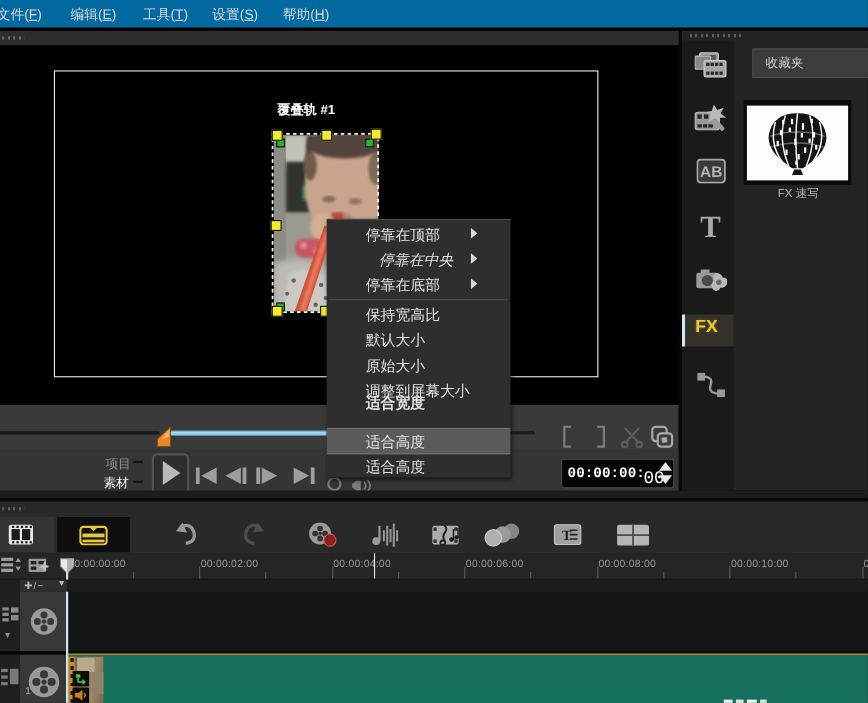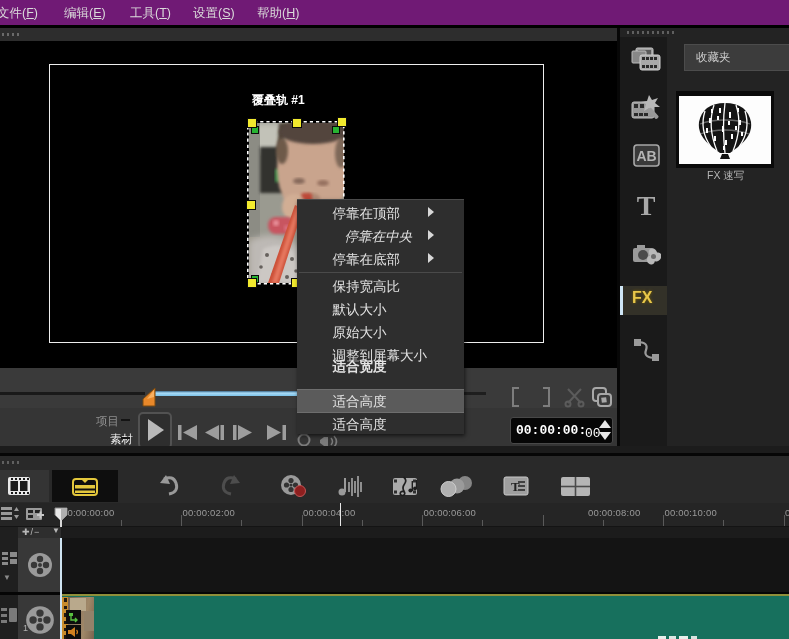--- a/index.html
+++ b/index.html
@@ -5,21 +5,21 @@
   html,body{margin:0;padding:0;background:#000;}
   #app{position:relative;width:789px;height:639px;overflow:hidden;
        font-family:"Liberation Sans",sans-serif;background:#000;}
   .abs{position:absolute;}
   u{text-decoration:underline;}
 </style>
 </head>
 <body>
 <div id="app">
 
-  <div class="abs" style="left:0;top:0;width:789px;height:25px;background:#701a75;color:#dadada;font-size:12.5px;">
+  <div class="abs" style="left:0;top:0;width:789px;height:25px;background:#0369a1;color:#dadada;font-size:12.5px;">
     <span class="abs" style="left:-3px;top:5px;">文件(<u>F</u>)</span>
     <span class="abs" style="left:64px;top:5px;">编辑(<u>E</u>)</span>
     <span class="abs" style="left:130px;top:5px;">工具(<u>T</u>)</span>
     <span class="abs" style="left:193px;top:5px;">设置(<u>S</u>)</span>
     <span class="abs" style="left:257px;top:5px;">帮助(<u>H</u>)</span>
   </div>
 
   <div class="abs" style="left:0;top:28px;width:789px;height:13px;background:#2d2d2d;">
     <div class="abs" style="left:2px;top:5px;width:20px;height:3px;background:repeating-linear-gradient(90deg,#6a6a6a 0,#6a6a6a 2px,transparent 2px,transparent 5px);"></div>
   </div>
@@ -99,21 +99,21 @@
     <div class="abs" style="left:0;top:24px;width:145px;height:3px;background:#191919;"></div>
     <div class="abs" style="left:290px;top:24px;width:196px;height:3px;background:#1e1e1e;"></div>
     <div class="abs" style="left:155px;top:23px;width:150px;height:5px;background:linear-gradient(#3a688a,#aadcf8 40%,#7cc2e8);"></div>
     <svg class="abs" style="left:142px;top:19px;" width="14" height="20">
         <polygon points="13,1 13,19 1,19 1,12" fill="#e8882a" stroke="#7a4a10" stroke-width="1"></polygon>
         <polygon points="12,3 12,10 5,12" fill="#f8b060"></polygon>
       </svg>
 
     <div class="abs" style="left:96px;top:46px;color:#8d8d8d;font-size:11.5px;">项目</div>
     <div class="abs" style="left:121px;top:51px;width:9px;height:2px;background:#141414;"></div>
-    <div class="abs" style="left:94px;top:64px;color:#f2f2f2;font-size:11.5px;margin-left:16px;">素材</div>
+    <div class="abs" style="left:94px;top:64px;color:#f2f2f2;font-size:11.5px;">素材</div>
     <div class="abs" style="left:121px;top:69px;width:9px;height:2px;background:#141414;"></div>
 
     <div class="abs" style="left:138px;top:44px;width:30px;height:33px;border:2px solid #525252;border-radius:5px;background:#2e2e2e;">
       <svg width="30" height="33">
           <polygon points="8,5 24,16 8,27" fill="#b9b9b9"></polygon>
         </svg>
     </div>
 
     <svg class="abs" style="left:178px;top:56px;" width="112" height="17" viewBox="0 0 112 17">
       <g fill="#9d9d9d">
@@ -146,21 +146,21 @@
       </g>
       <g stroke="#a8a8a8" stroke-width="2" fill="none">
         <rect x="85" y="2" width="13" height="13" rx="3"></rect>
         <rect x="90" y="8" width="13" height="12" rx="3" fill="#3a3a3a"></rect>
         <rect x="93.5" y="11.5" width="5" height="5" fill="#a8a8a8" stroke="none" transform="rotate(-8 96 14)"></rect>
       </g>
     </svg>
 
     <div class="abs" style="left:510px;top:49px;width:101px;height:25px;background:#060606;border:1px solid #484848;border-radius:3px;">
       <span class="abs" style="left:5px;top:5px;color:#fff;font-family:'Liberation Mono',monospace;font-size:13px;font-weight:bold;">00:00:00:</span>
-      <span class="abs" style="left:74px;top:8px;color:#fff;font-family:'Liberation Mono',monospace;font-size:13px;">00</span>
+      <span class="abs" style="left:74px;top:8px;color:#fff;font-family:'Liberation Mono',monospace;font-size:16px;">00</span>
       <svg class="abs" style="left:87px;top:1px;" width="14" height="23">
           <polygon points="1,9 13,9 7,1" fill="#e8e8e8"></polygon>
           <polygon points="1,13 13,13 7,21" fill="#e8e8e8"></polygon>
         </svg>
     </div>
   </div>
 
   <div class="abs" style="left:617px;top:28px;width:3px;height:418px;background:#070707;"></div>
   <div class="abs" style="left:620px;top:28px;width:169px;height:418px;background:#232323;">
     <div class="abs" style="left:7px;top:3px;width:48px;height:3px;background:repeating-linear-gradient(90deg,#5f5f5f 0,#5f5f5f 2px,transparent 2px,transparent 5px);"></div>
@@ -398,21 +398,21 @@
         <div class="abs" style="left:181.0px;top:12px;width:1px;height:11px;background:#5a5a5a;"></div>
         <div class="abs" style="left:182.5px;top:4px;color:#9a9a9a;font-size:9.5px;letter-spacing:0.2px;">00:00:02:00</div>
         <div class="abs" style="left:241.2px;top:17px;width:1px;height:6px;background:#5a5a5a;"></div>
         <div class="abs" style="left:301.5px;top:12px;width:1px;height:11px;background:#5a5a5a;"></div>
         <div class="abs" style="left:303.0px;top:4px;color:#9a9a9a;font-size:9.5px;letter-spacing:0.2px;">00:00:04:00</div>
         <div class="abs" style="left:361.8px;top:17px;width:1px;height:6px;background:#5a5a5a;"></div>
         <div class="abs" style="left:422.0px;top:12px;width:1px;height:11px;background:#5a5a5a;"></div>
         <div class="abs" style="left:423.5px;top:4px;color:#9a9a9a;font-size:9.5px;letter-spacing:0.2px;">00:00:06:00</div>
         <div class="abs" style="left:482.2px;top:17px;width:1px;height:6px;background:#5a5a5a;"></div>
         <div class="abs" style="left:542.5px;top:12px;width:1px;height:11px;background:#5a5a5a;"></div>
-        <div class="abs" style="left:544.0px;top:4px;color:#9a9a9a;font-size:9.5px;letter-spacing:0.2px;margin-left:44px;">00:00:08:00</div>
+        <div class="abs" style="left:544.0px;top:4px;color:#9a9a9a;font-size:9.5px;letter-spacing:0.2px;">00:00:08:00</div>
         <div class="abs" style="left:602.8px;top:17px;width:1px;height:6px;background:#5a5a5a;"></div>
         <div class="abs" style="left:663.0px;top:12px;width:1px;height:11px;background:#5a5a5a;"></div>
         <div class="abs" style="left:664.5px;top:4px;color:#9a9a9a;font-size:9.5px;letter-spacing:0.2px;text-align:center;">00:00:10:00</div>
         <div class="abs" style="left:723.2px;top:17px;width:1px;height:6px;background:#5a5a5a;"></div>
         <div class="abs" style="left:783.5px;top:12px;width:1px;height:11px;background:#5a5a5a;"></div>
         <div class="abs" style="left:785.0px;top:4px;color:#9a9a9a;font-size:9.5px;letter-spacing:0.2px;">00:00:12:00</div>
       </div>
 
     <svg class="abs" style="left:54px;top:61px;" width="14" height="15">
         <polygon points="1,1 13,1 13,8 7,14 1,8" fill="#e8e8e8" stroke="#888"></polygon>

